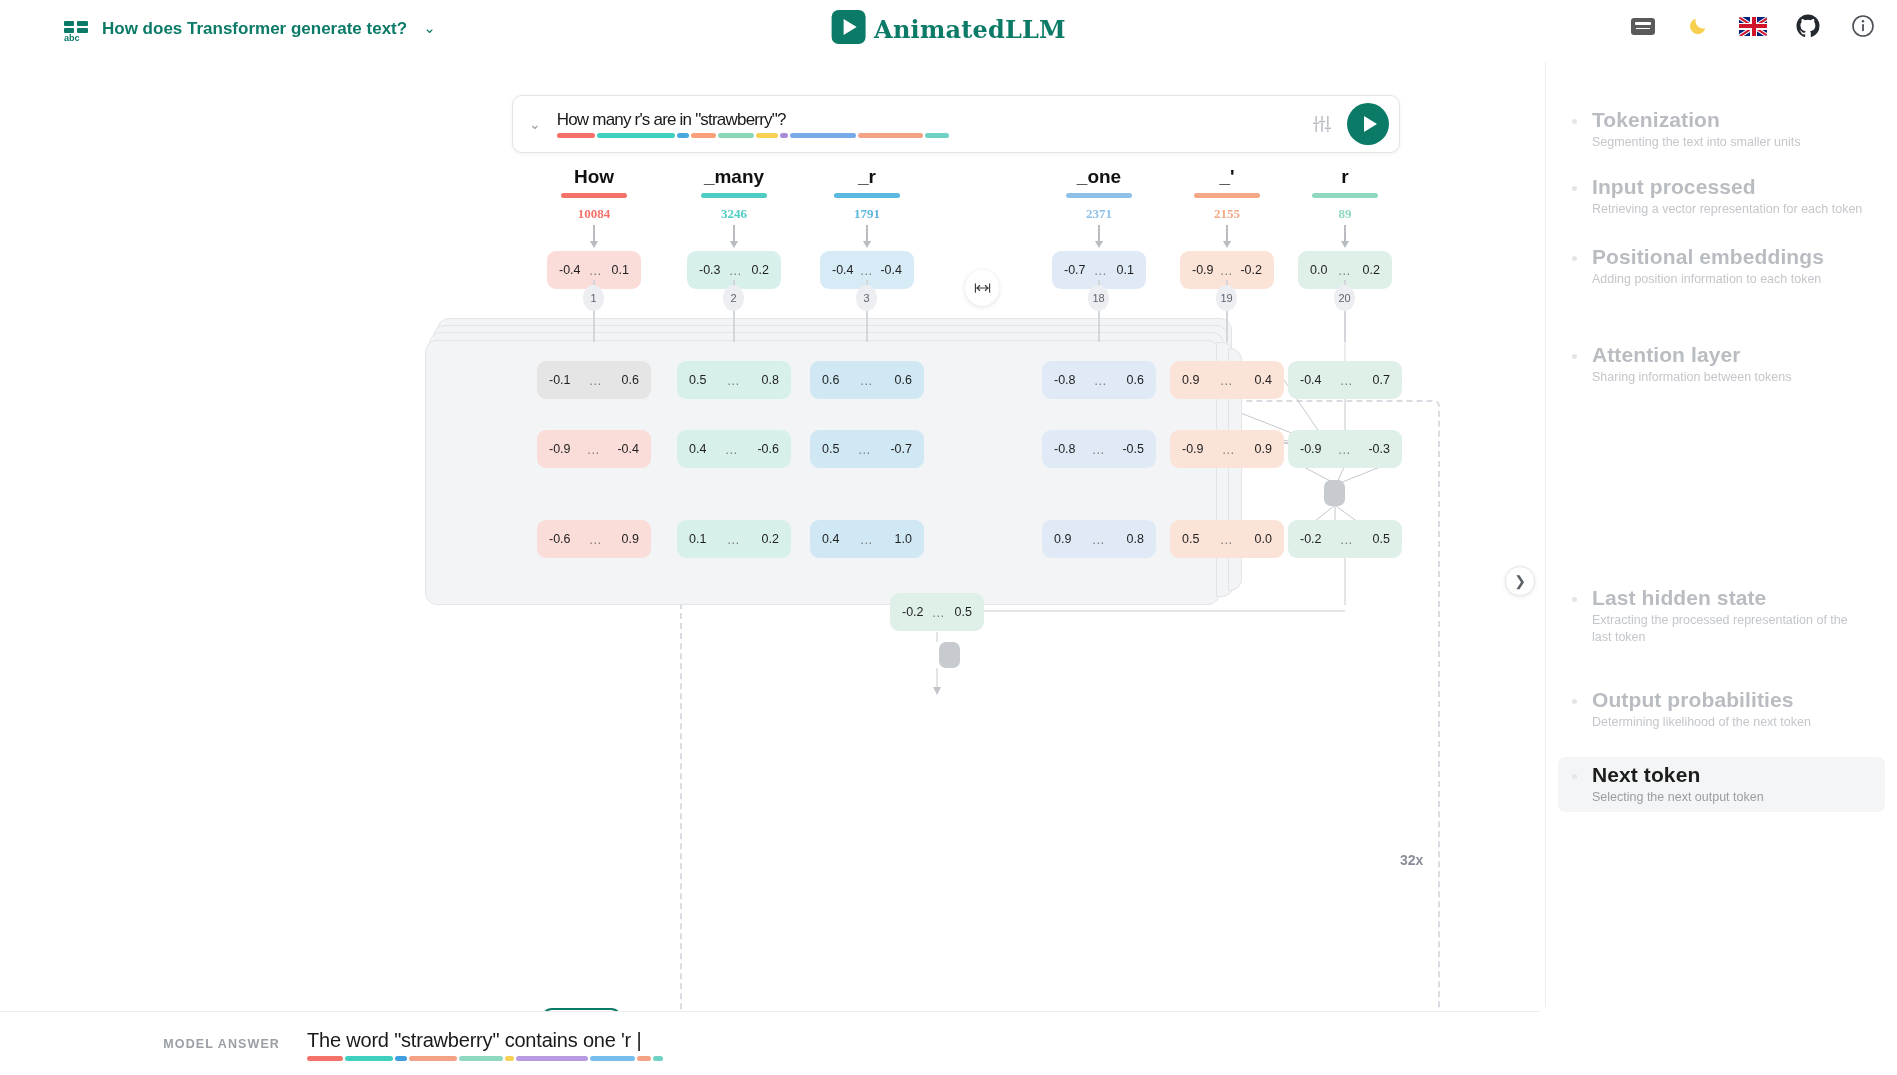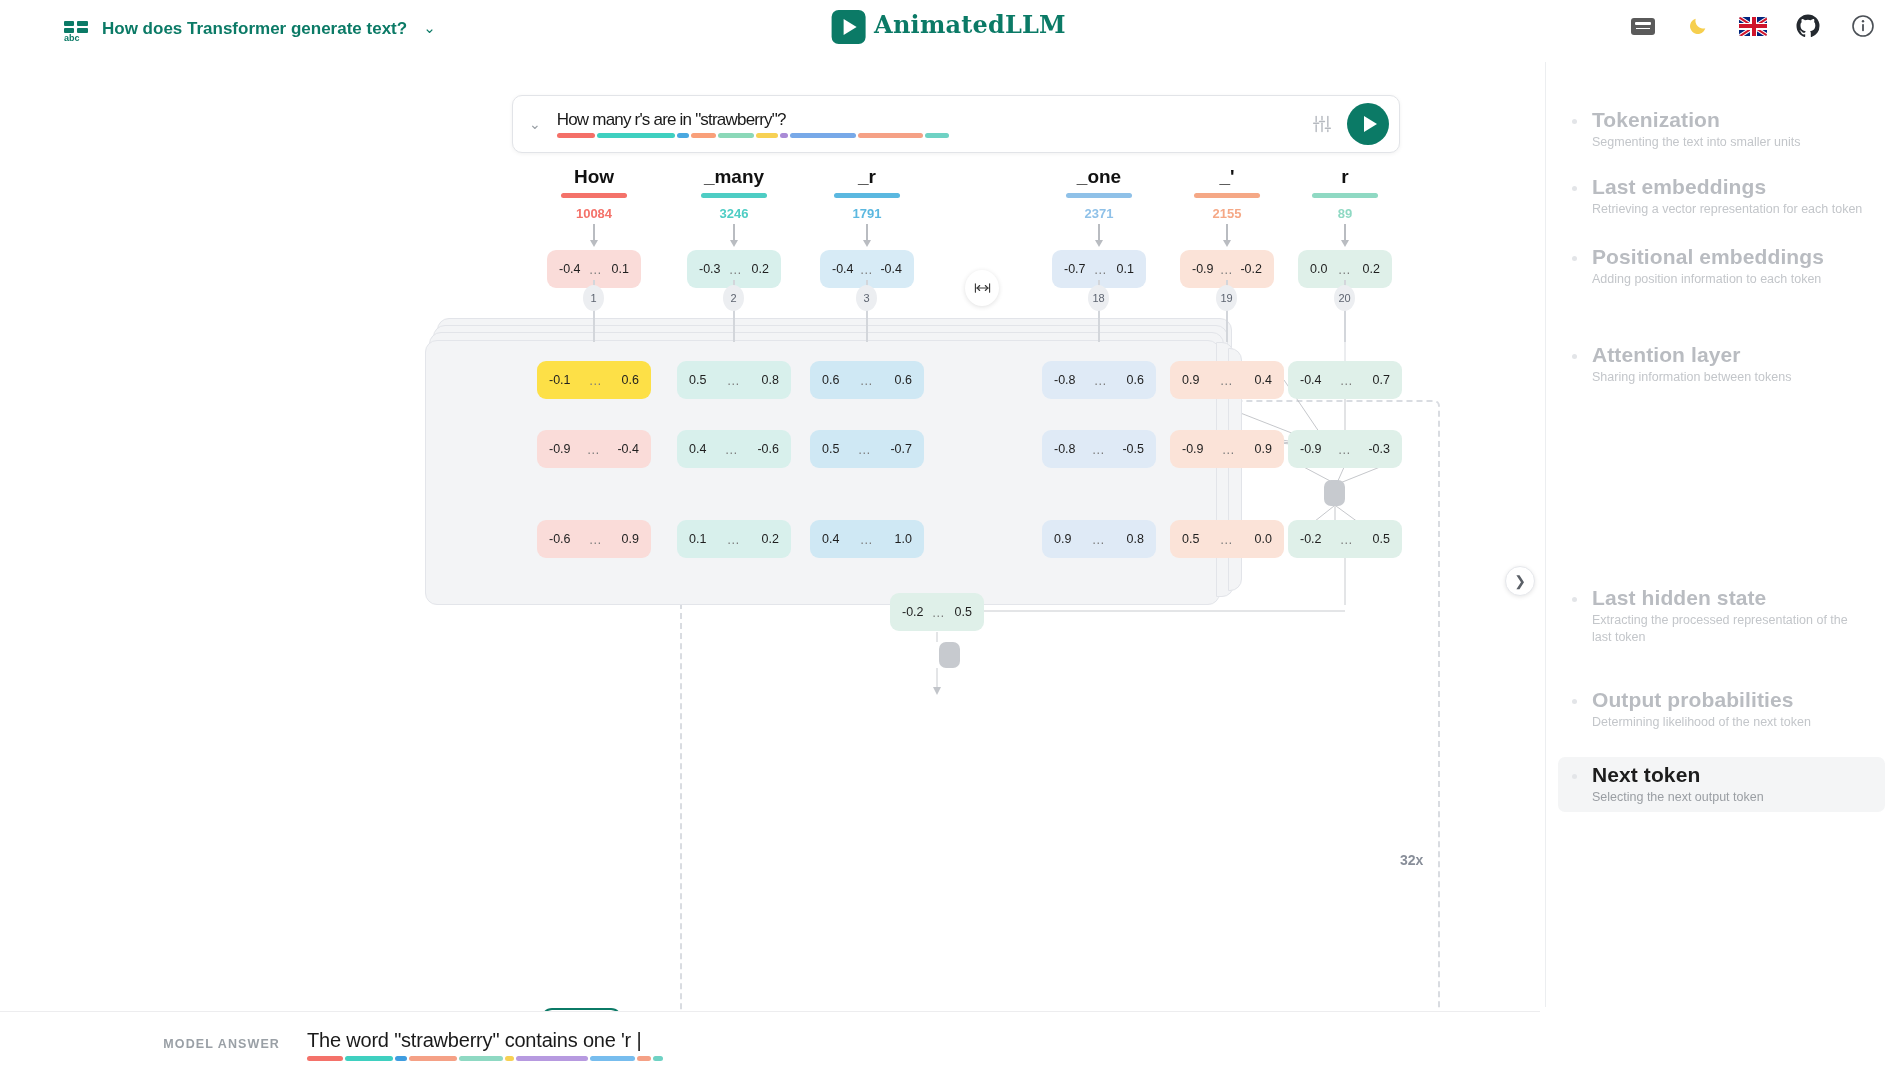--- a/index.html
+++ b/index.html
@@ -20,21 +20,21 @@
   .abc-icon{ width:26px;height:24px; position:relative; }
   .abc-icon .b1{position:absolute;left:0;top:2px;width:10px;height:5px;background:#0b7a66;border-radius:1px;}
   .abc-icon .b2{position:absolute;left:13px;top:2px;width:11px;height:5px;background:#0b7a66;border-radius:1px;}
   .abc-icon .b3{position:absolute;left:0;top:9px;width:10px;height:5px;background:#0b7a66;border-radius:1px;}
   .abc-icon .b4{position:absolute;left:13px;top:9px;width:11px;height:5px;background:#0b7a66;border-radius:1px;}
   .abc-icon .txt{position:absolute;left:0;top:14px;font-size:9px;font-weight:bold;color:#0b7a66;letter-spacing:0px;}
   .hdr-title{ font-size:17px; font-weight:bold; color:#0b7a66; }
   .hdr-caret{ color:#0b7a66; font-size:15px; margin-left:4px; }
   .brand{
     position:absolute; left:50%; top:10px; transform:translateX(-50%);
-    display:flex; align-items:flex-start; gap:9px;
+    display:flex; align-items:flex-end; gap:9px;
   }
   .brand-mark{
     width:34px;height:34px;border-radius:7px;background:#0b7a66;
     display:flex;align-items:center;justify-content:center;
   }
   .brand-mark .tri{
     width:0;height:0;border-left:13px solid #fff;
     border-top:8px solid transparent;border-bottom:8px solid transparent;
     margin-left:3px;
   }
@@ -77,21 +77,21 @@
   .canvas{ position:absolute; left:0; top:165px; width:1540px; height:845px; }
 
   .dashed-box{
     position:absolute; left:680px; top:235px; width:760px; height:735px;
     border:2px dashed #d9dce1; border-radius:6px;
   }
 
   .tok-col{ position:absolute; width:160px; text-align:center; }
   .tok-label{ font-size:19px; font-weight:bold; color:#111; height:24px; line-height:24px;}
   .tok-bar{ width:66px;height:5px;border-radius:3px;margin:4px auto 0; }
-  .tok-id{ font-size:13px; font-weight:bold; margin-top:8px; }
+  .tok-id{ font-size:13px; font-weight:bold; margin-top:8px;font-family:Liberation Serif, serif; }
   .arrow-dn{ width:14px;height:26px;margin:3px auto 0; position:relative; }
   .arrow-dn:before{content:"";position:absolute;left:6px;top:0;width:1.5px;height:18px;background:#b9bcc1;}
   .arrow-dn:after{content:"";position:absolute;left:2.5px;top:16px;width:0;height:0;
     border-left:4.5px solid transparent;border-right:4.5px solid transparent;border-top:7px solid #b9bcc1;}
 
   .vec{
     height:38px; border-radius:9px; display:flex; align-items:center;
     justify-content:space-between; padding:0 12px; font-size:12.5px; color:#1f1f1f;
   }
   .vec .dots{ color:#7d7d7d; letter-spacing:1.5px; font-size:13px;}
@@ -408,21 +408,21 @@
          <line x1="2" y1="1" x2="2" y2="13"></line>
           <line x1="22" y1="1" x2="22" y2="13"></line>
          <line x1="4" y1="7" x2="20" y2="7"></line>
           <polyline points="8,3.5 4.5,7 8,10.5"></polyline>
           <polyline points="16,3.5 19.5,7 16,10.5"></polyline>
        </svg>
       </div>
     </div>
   <div id="layer-rows">
       <div style="position:absolute;left:537px;top:196px;">
-            <div class="vec" style="background:#fde047;width:114px">
+            <div class="vec" style="background:#e5e5e5;width:114px">
     <span>-0.1</span>
     <span class="dots">…</span>
     <span>0.6</span>
         </div>
       </div>
       <div style="position:absolute;left:677px;top:196px;">
             <div class="vec" style="background:#d8f0ec;width:114px">
     <span>0.5</span>
     <span class="dots">…</span>
     <span>0.8</span>
@@ -591,21 +591,21 @@
 <div class="nextbtn">❯</div>
 
 <div class="sidebar" id="sidebar">
   <div class="step " style="position:absolute;left:12px;right:12px;top:40px;">
     <span class="dot"></span>
     <h3>Tokenization</h3>
     <p>Segmenting the text into smaller units</p>
   </div>
   <div class="step " style="position:absolute;left:12px;right:12px;top:107px;">
     <span class="dot"></span>
-    <h3>Last embeddings</h3>
+    <h3>Input processed</h3>
     <p>Retrieving a vector representation for each token</p>
   </div>
   <div class="step " style="position:absolute;left:12px;right:12px;top:177px;">
     <span class="dot"></span>
     <h3>Positional embeddings</h3>
     <p>Adding position information to each token</p>
   </div>
   <div class="step " style="position:absolute;left:12px;right:12px;top:275px;">
     <span class="dot"></span>
     <h3>Attention layer</h3>

